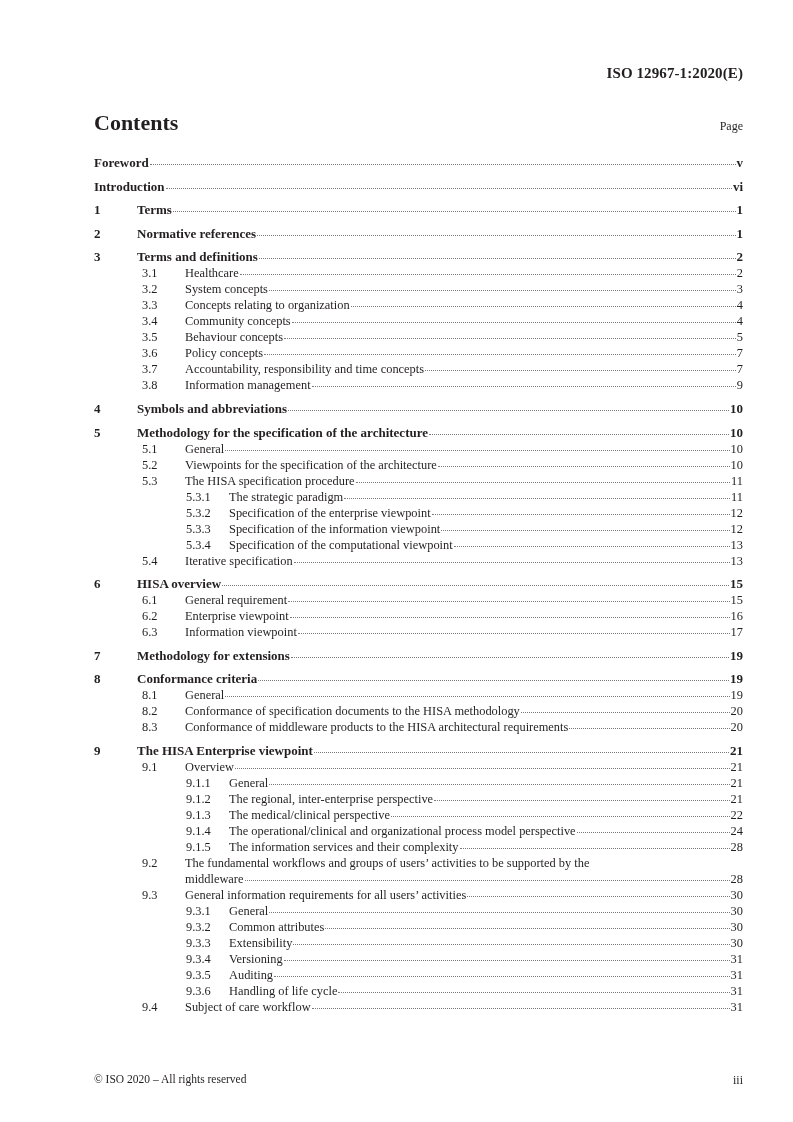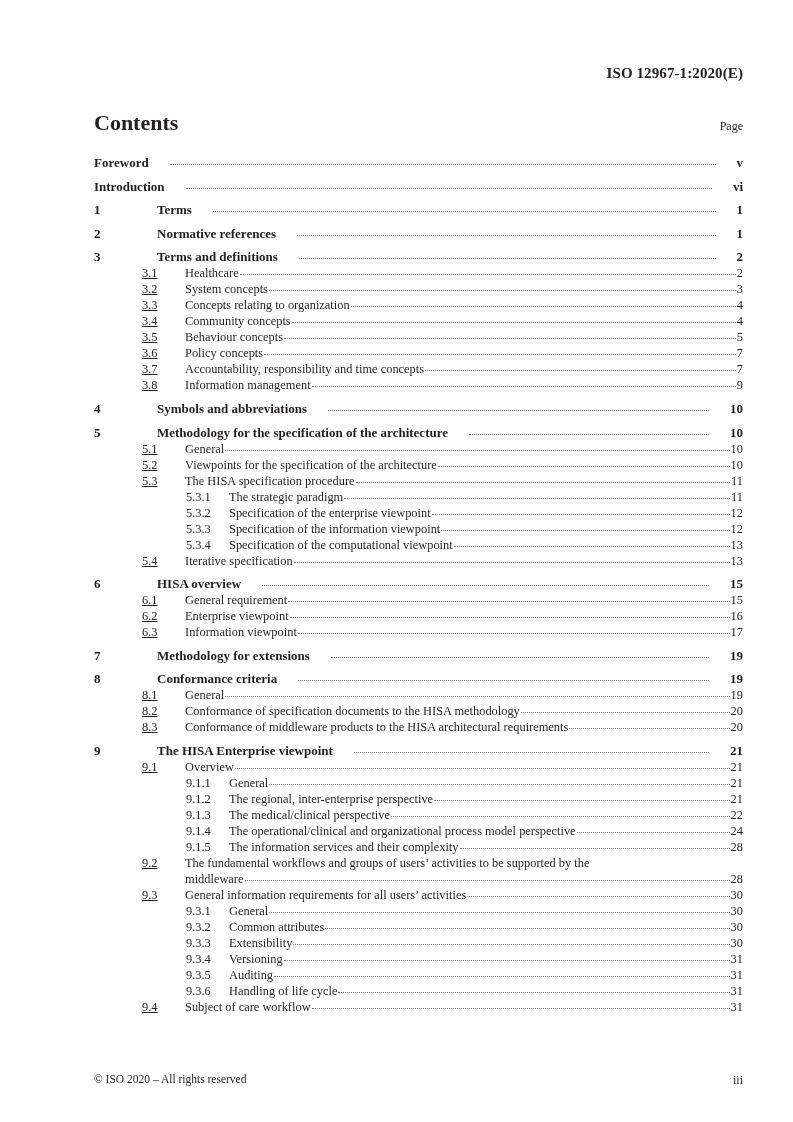--- a/index.html
+++ b/index.html
@@ -3,25 +3,25 @@
 <meta charset="utf-8">
 <style>
   html, body { margin: 0; padding: 0; background: #ffffff; }
   body { width: 793px; height: 1122px; position: relative; overflow: hidden;
          font-family: "Liberation Serif", "DejaVu Serif", serif; color: #231f20; }
   .doc-id { position: absolute; right: 50px; top: 45px; font-weight: bold; font-size: 15px; letter-spacing: 0.1px; margin-top: 20px; }
   .contents-title { position: absolute; left: 94px; top: 110px; font-weight: bold; font-size: 22px; text-align: center; }
   .page-label { position: absolute; right: 50px; top: 119px; font-size: 12px; }
   .toc { position: absolute; left: 94px; right: 50px; top: 155px; }
   .row { display: flex; align-items: baseline; font-size: 12.4px; line-height: 16px; height: 16px; }
-  .row.lvl0 { font-weight: bold; font-size: 13px; margin-top: 7.6px; height: 16px; gap: 20px; }
+  .row.lvl0 { font-weight: bold; font-size: 13px; margin-top: 7.6px; height: 16px; }
   .row.first { margin-top: 0; }
   .num { flex: 0 0 auto; }
   .lvl0 .num { width: 43px; }
-  .lvl1 .num { width: 43px; margin-left: 48px; text-decoration: underline; }
+  .lvl1 .num { width: 43px; margin-left: 48px; }
   .lvl2 .num { width: 43px; margin-left: 92px; }
   .title { flex: 0 0 auto; white-space: nowrap; }
   .dots { flex: 1 1 auto; border-bottom: 1px dotted #7a7a7a; margin: 0 1px 3px 1px; height: 1px; align-self: flex-end; position: relative; top: -3px; }
   .pg { flex: 0 0 auto; text-align: right; }
   .footer-left { position: absolute; left: 94px; top: 1073px; font-size: 11.5px; }
   .footer-right { position: absolute; right: 50px; top: 1073px; font-size: 12px; }
 </style>
 </head>
 <body>
 

